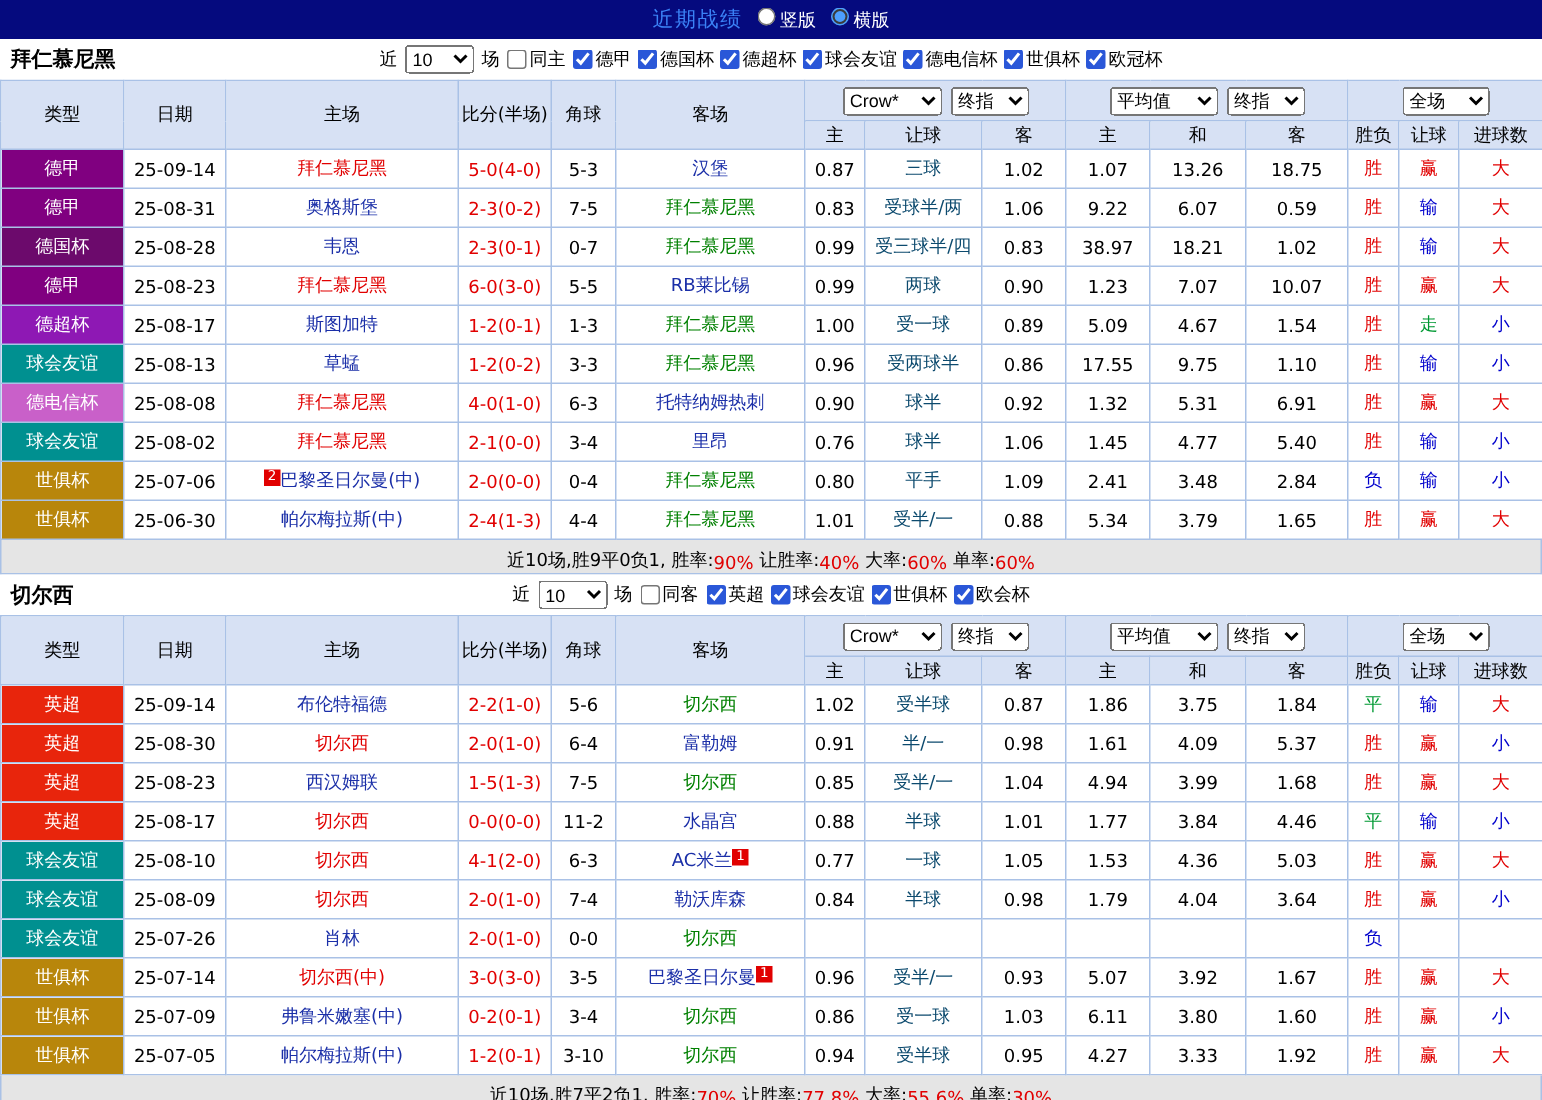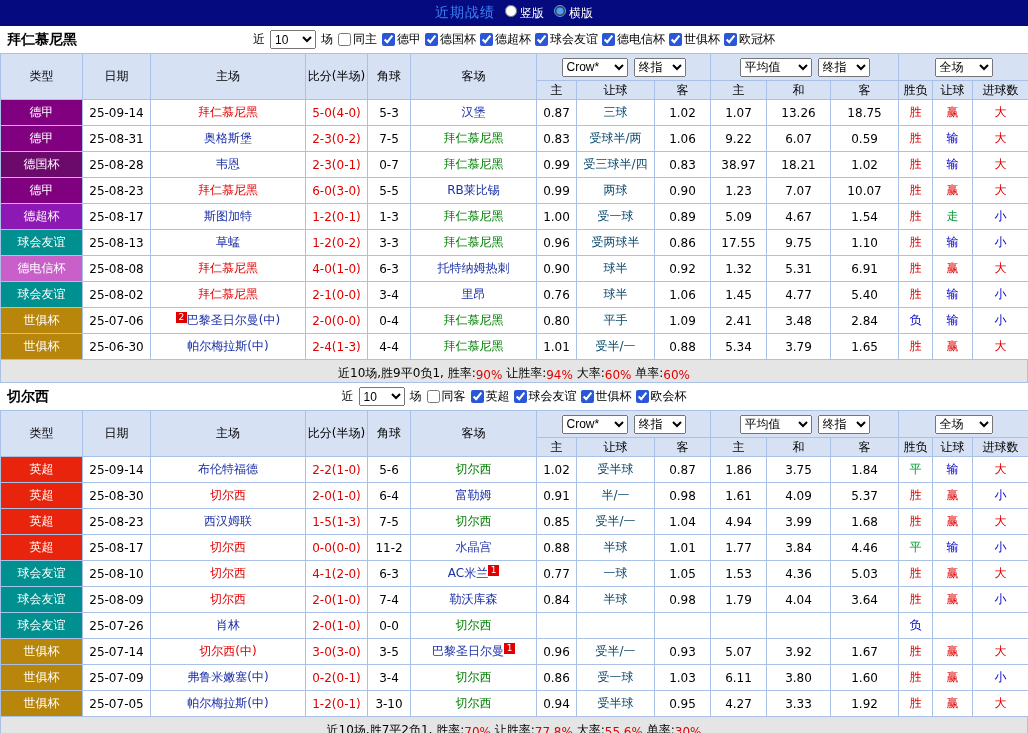--- a/index.html
+++ b/index.html
@@ -318,21 +318,21 @@
             <td class="res-cell t-red">胜</td>
             <td class="res-cell t-red">赢</td>
             <td class="res-cell t-red">大</td>
           </tr>
         </tbody>
     </table>
     <div class="summary">
         <span class="sum-k">近10场,胜9平0负1, 胜率:</span>
         <span class="sum-r">90%</span>
         <span class="sum-k"> 让胜率:</span>
-        <span class="sum-r">94%</span>
+        <span class="sum-r">40%</span>
         <span class="sum-k"> 大率:</span>
         <span class="sum-r">60%</span>
         <span class="sum-k"> 单率:</span>
         <span class="sum-r">60%</span>
       </div>
   </div>
 
   <div class="section">
     <div class="section-head">
       <span class="team">切尔西</span>

